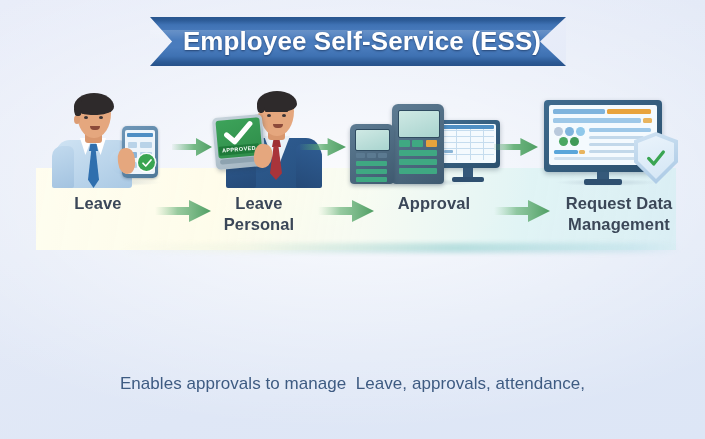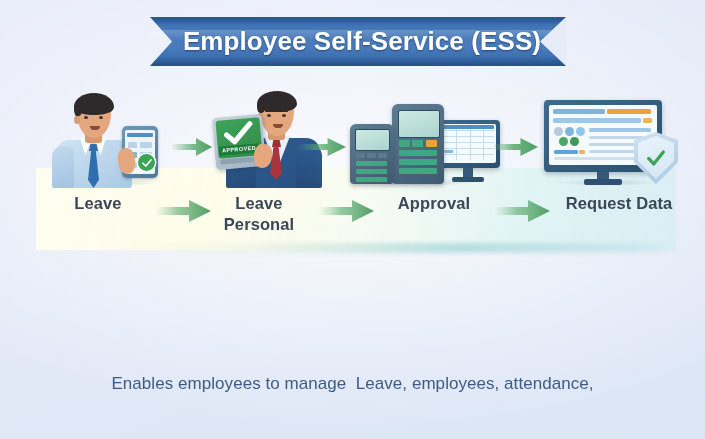--- a/index.html
+++ b/index.html
@@ -592,21 +592,22 @@
   </div>
   <div class="step-label l2">
     <div>Leave</div>
     <div>Personal</div>
   </div>
   <div class="step-label l3">
     <div>Approval</div>
   </div>
   <div class="step-label l4">
     <div>Request Data</div>
+    <div>Management</div>
   </div>
 
   <div class="description">
-    <span class="desc-line">Enables employees to manage  Leave, employees, attendance,</span>
+    <span class="desc-line">Enables approvals to manage  Leave, approvals, attendance,</span>
     
     
   </div>
 
 </div>
 
 </body></html>

